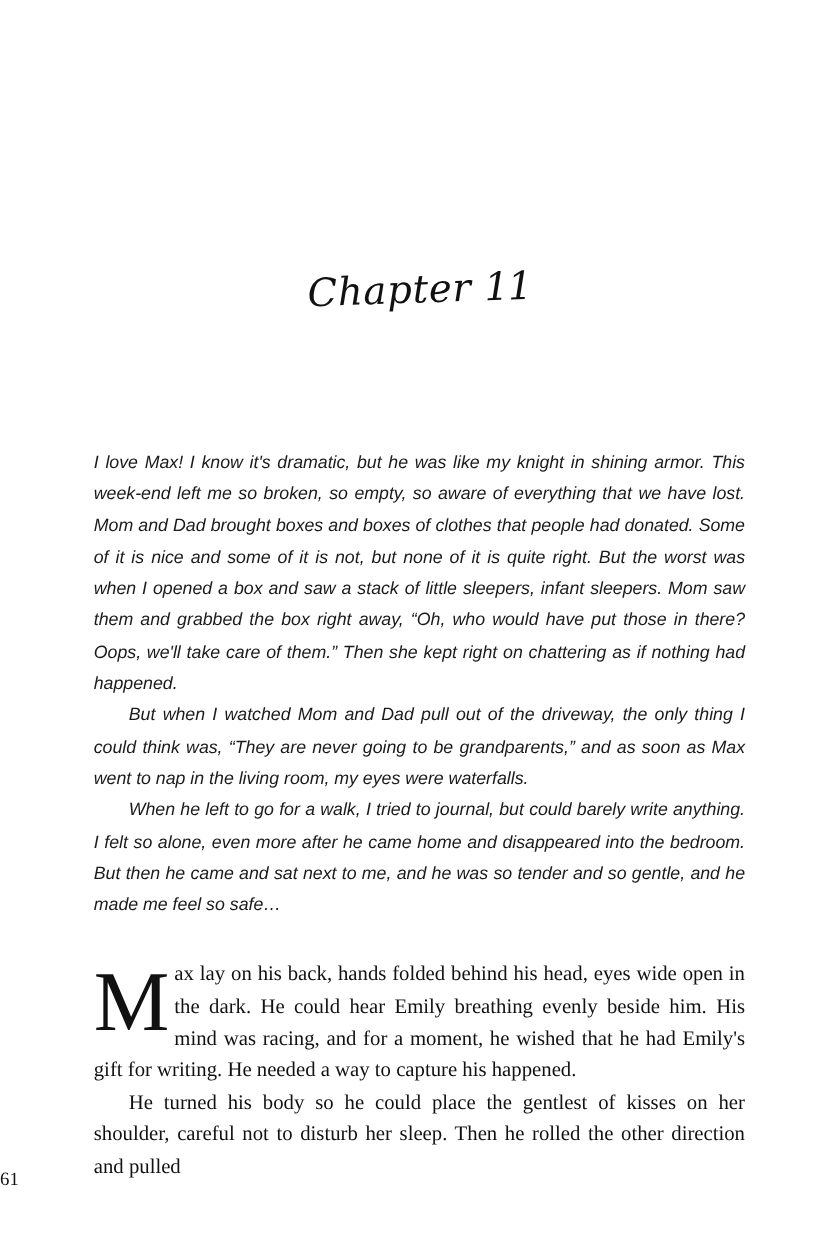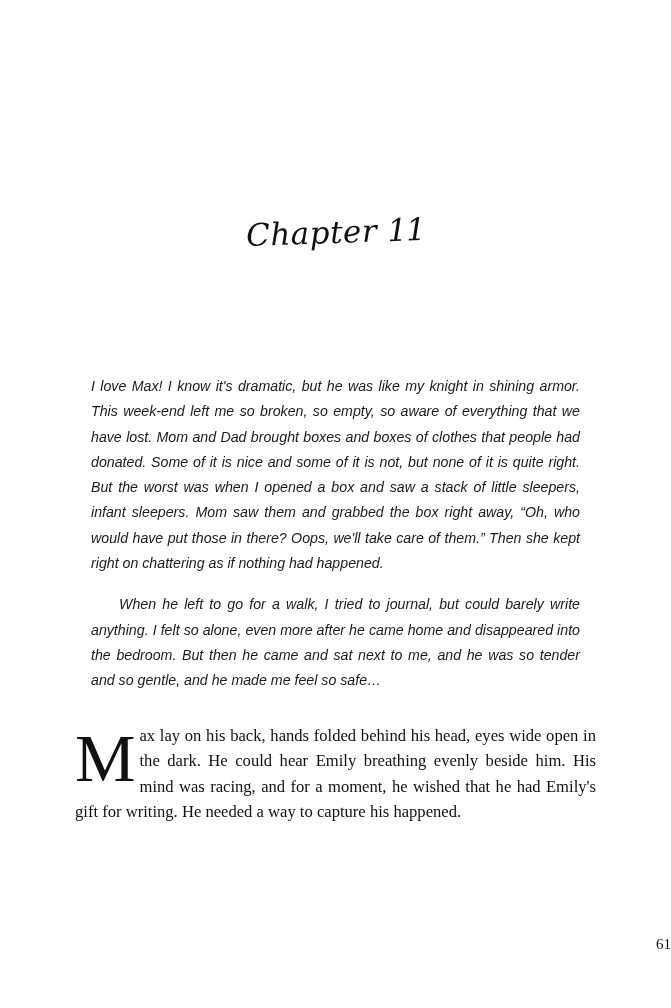--- a/index.html
+++ b/index.html
@@ -46,21 +46,21 @@
   .journal {
     font-style: italic;
     font-size: 15.3px;
     line-height: 25.3px;
     text-align: justify;
     color: #1a1a1a;
     font-family: "Liberation Sans", sans-serif;
     font-size: 14.2px;
   }
   .journal p {
-    margin: 16px;
+    margin: 0;
     text-indent: 0;
   }
   .journal p + p {
     text-indent: 28px;
   }
   .narrative {
     margin-top: 29px;
     font-size: 16.6px;
     line-height: 25.6px;
     text-align: justify;
@@ -82,44 +82,46 @@
     font-size: 68px;
     line-height: 58px;
     padding: 4px 4px 0 0;
     margin-top: 2px;
   }
   .page-number {
     position: absolute;
     top: 936px;
     left: 0;
     width: 671px;
-    text-align: right;
+    text-align: left;
     font-size: 15px;
     font-family: "Liberation Serif", serif;
     color: #111111;
   }
 </style>
 </head>
 <body>
 
 <div class="page">
 
   <div class="chapter-heading">
     <span>Chapter</span>
     <span class="num">11</span>
   </div>
 
   <div class="content">
 
     <div class="journal">
       <p>I love Max! I know it's dramatic, but he was like my knight in shining armor. This week-end left me so broken, so empty, so aware of everything that we have lost. Mom and Dad brought boxes and boxes of clothes that people had donated. Some of it is nice and some of it is not, but none of it is quite right. But the worst was when I opened a box and saw a stack of little sleepers, infant sleepers. Mom saw them and grabbed the box right away, “Oh, who would have put those in there? Oops, we'll take care of them.” Then she kept right on chattering as if nothing had happened.</p>
+      <p>But when I watched Mom and Dad pull out of the driveway, the only thing I could think was, “They are never going to be grandparents,” and as soon as Max went to nap in the living room, my eyes were waterfalls.</p>
       <p>When he left to go for a walk, I tried to journal, but could barely write anything. I felt so alone, even more after he came home and disappeared into the bedroom. But then he came and sat next to me, and he was so tender and so gentle, and he made me feel so safe…</p>
     </div>
 
     <div class="narrative">
       <p class="dropcap-para"><span class="dropcap">M</span><span>ax lay on his back, hands folded behind his head, eyes wide open in the dark. He could hear Emily breathing evenly beside him. His mind was racing, and for a moment, he wished that he had Emily's gift for writing. He needed a way to capture his happened.</span></p>
+      <p>He turned his body so he could place the gentlest of kisses on her shoulder, careful not to disturb her sleep. Then he rolled the other direction and pulled</p>
     </div>
 
   </div>
 
   <div class="page-number">61</div>
 
 </div>
 
 </body></html>

